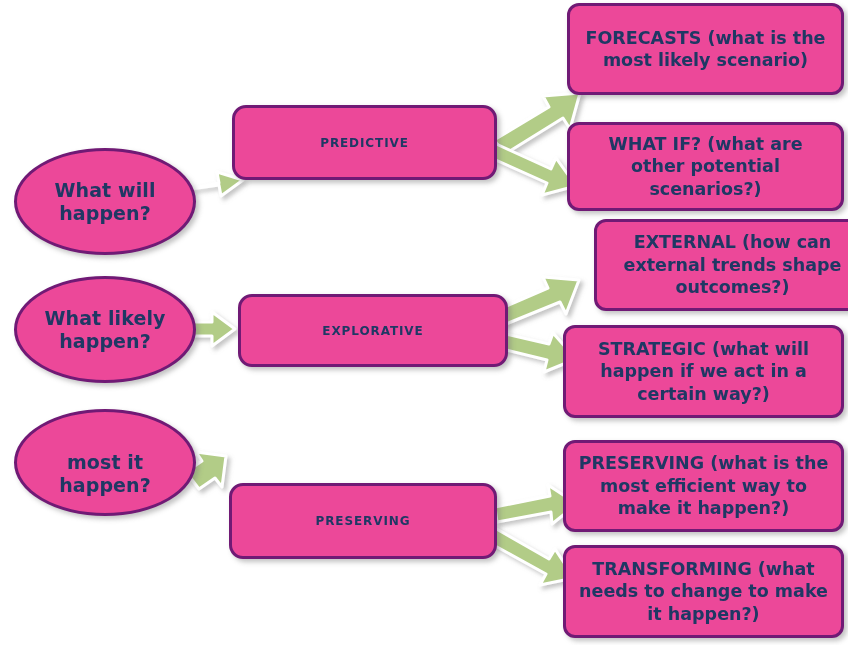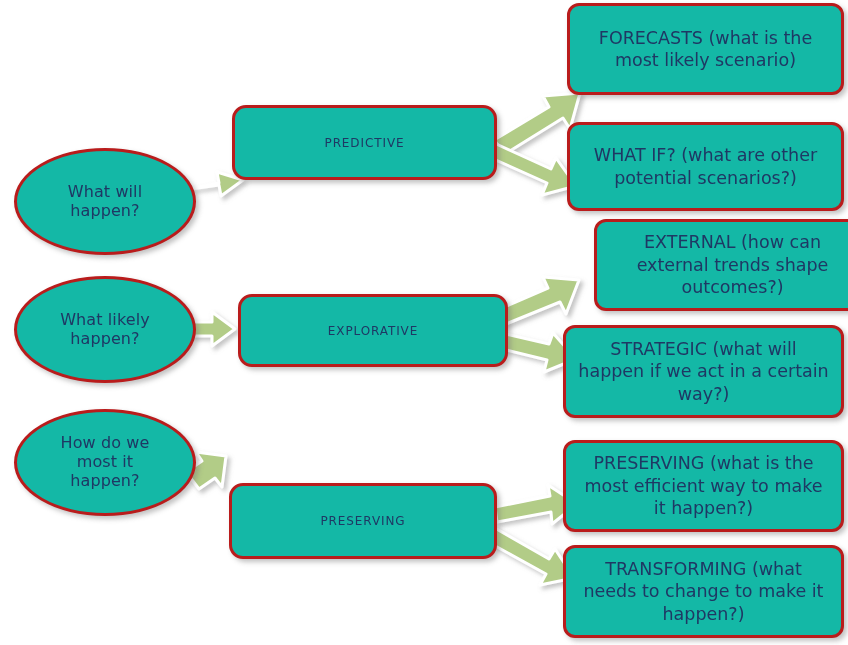--- a/index.html
+++ b/index.html
@@ -14,36 +14,36 @@
     height: 645px;
     background: #ffffff;
     overflow: hidden;
     font-family: "DejaVu Sans", "Liberation Sans", sans-serif;
   }
 
   
   .node {
     position: absolute;
     box-sizing: border-box;
-    background: #14b8a6;
-    border: 3px solid #b91c1c;
+    background: #ec4899;
+    border: 3px solid #701a75;
     color: #1f3864;
     display: flex;
     align-items: center;
     justify-content: center;
     text-align: center;
-    font-weight: normal;
+    font-weight: bold;
     box-shadow: 3px 3px 5px rgba(120,120,120,0.45);
     z-index: 3;
   }
 
   
   .ellipse {
     border-radius: 50%;
-    font-size: 16px;
+    font-size: 19px;
     line-height: 1.18;
     letter-spacing: 0.1px;
     padding: 4px 10px;
   }
 
   
   .cat-box {
     border-radius: 14px;
     font-size: 12px;
     letter-spacing: 0.9px;
@@ -115,21 +115,21 @@
 
   <div class="node ellipse" style="left:14px; top:276px; width:182px; height:107px;">
     <div>
       <span>What likely</span><br>
       <span>happen?</span>
     </div>
   </div>
 
   <div class="node ellipse" style="left:14px; top:409px; width:182px; height:107px;">
     <div>
-      <span>How do we</span><br>
+      <br>
       <span>most it</span><br>
       <span>happen?</span>
     </div>
   </div>
 
   <div class="node cat-box" style="left:232px; top:105px; width:265px; height:75px;">
     <span>PREDICTIVE</span>
   </div>
 
   <div class="node cat-box" style="left:238px; top:294px; width:270px; height:73px;">

